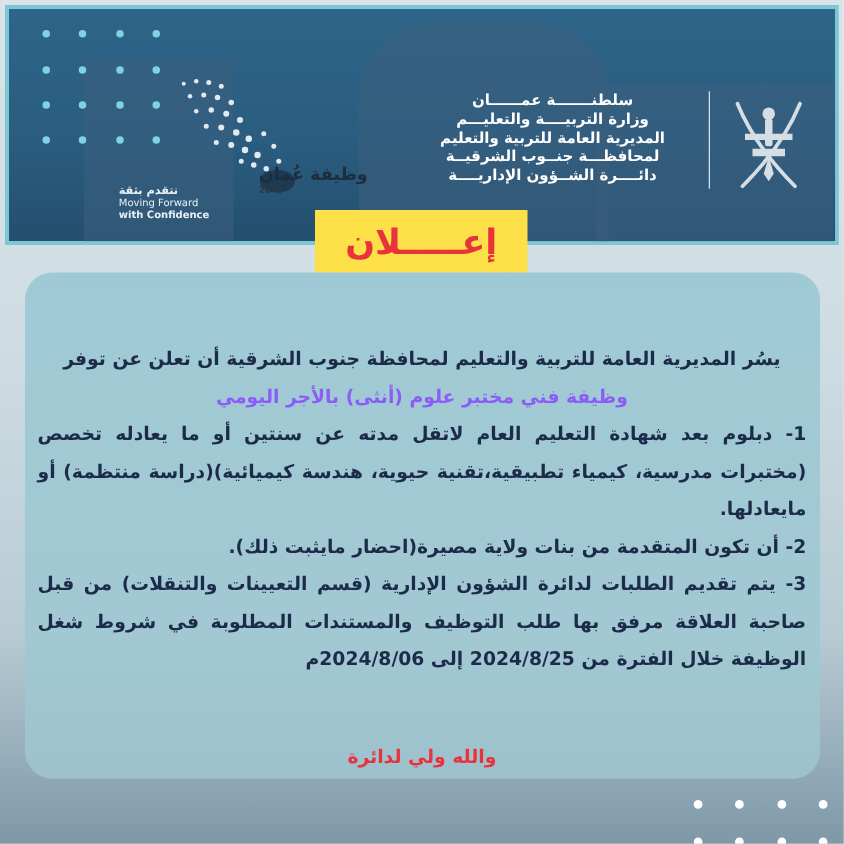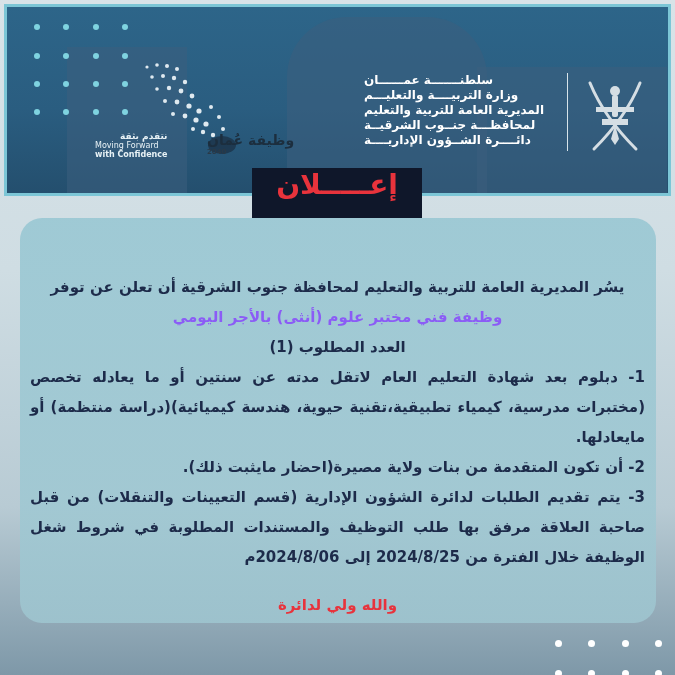--- a/index.html
+++ b/index.html
@@ -17,29 +17,29 @@
     .dots { position:absolute; }
     .dot { position:absolute; width:6px; height:6px; border-radius:50%; background:#7fd3e0; }
     .vision {
       position:absolute; left:120px; top:50px; width:150px; height:110px;
     }
     .tag { position:absolute; left:88px; top:125px; color:#e8f2f6; font-size:8px; line-height:9px; text-align:left; }
     .tag .ar { font-size:9px; font-weight:bold; }
     .vision-logo { position:absolute; left:200px; top:125px; color:#1c2e3e; font-size:14px; font-weight:bold; direction:rtl; }
     .vision-logo .yr { font-size:7px; display:block; text-align:left; color:#2a3a48; }
     .gov {
-      position:absolute; right:116px; top:66px; text-align:left; direction:rtl;
+      position:absolute; right:128px; top:66px; text-align:center; direction:rtl;
       color:#ffffff; font-weight:bold; font-size:12px; line-height:15px;
       padding-right:8px;
     }
     .gov-divider { position:absolute; right:100px; top:66px; width:1px; height:78px; background:#d7e4ea; }
     .emblem { position:absolute; right:22px; top:70px; width:62px; height:78px; }
     .banner {
       position:absolute; left:252px; top:168px; width:170px; height:50px;
-      background:#0f172a; display:flex; align-items:flex-start; justify-content:center;
+      background:#fde047; display:flex; align-items:center; justify-content:center;
       color:#e8333c; font-weight:bold; font-size:28px; direction:rtl;
     }
     .card {
       position:absolute; left:20px; top:218px; width:636px; height:405px;
       background: linear-gradient(180deg, rgba(150,198,210,0.85) 0%, rgba(160,200,210,0.8) 100%);
       border-radius:22px;
     }
     .content { position:absolute; left:30px; right:30px; top:226px; direction:rtl; color:#1d2b4a; font-weight:bold;margin-top:44px; }
     .line { font-size:15px; line-height:30px; }
     .center { text-align:center; }
@@ -101,21 +101,21 @@
         <circle cx="76" cy="75" r="2.2"></circle>
         <circle cx="86" cy="78" r="2.2"></circle>
       <circle cx="84" cy="50" r="2"></circle>
         <circle cx="92" cy="60" r="2"></circle>
         <circle cx="96" cy="72" r="2"></circle>
     </g>
     <ellipse cx="95" cy="88" rx="14" ry="9" fill="#1e3a52"></ellipse>
   </svg>
 
   <div class="tag">
-    <div class="ar" style="direction:rtl;text-align:right;">نتقدم بثقة</div>
+    <div class="ar" style="direction:rtl;text-align:left;margin-top:17px;">نتقدم بثقة</div>
     <div>Moving Forward</div>
     <div style="font-weight:bold;">with Confidence</div>
   </div>
   <div class="vision-logo">
     <span>وظيفة عُمان</span>
     <span class="yr">2040</span>
   </div>
 
   <div class="gov">
     <div>سلطنـــــــة عمــــــان</div>
@@ -143,21 +143,20 @@
 
 <div class="banner">
   <span>إعـــــلان</span>
 </div>
 
 <div class="card"></div>
 
 <div class="content">
   <div class="line center" style="margin-top:2px;">يسُر المديرية العامة للتربية والتعليم لمحافظة جنوب الشرقية أن تعلن عن توفر</div>
   <div class="line center red">وظيفة فني مختبر علوم (أنثى) بالأجر اليومي</div>
-  <div class="line center">العدد المطلوب (1)</div>
   <div class="line just">1- دبلوم بعد شهادة التعليم العام لاتقل مدته عن سنتين أو ما يعادله تخصص (مختبرات مدرسية، كيمياء تطبيقية،تقنية حيوية، هندسة كيميائية)(دراسة منتظمة) أو مايعادلها.</div>
   <div class="line just">2- أن تكون المتقدمة من بنات ولاية مصيرة(احضار مايثبت ذلك).</div>
   <div class="line just">3- يتم تقديم الطلبات لدائرة الشؤون الإدارية (قسم التعيينات والتنقلات) من قبل صاحبة العلاقة مرفق بها طلب التوظيف والمستندات المطلوبة في شروط شغل الوظيفة خلال الفترة من 2024/8/25 إلى 2024/8/06م</div>
 </div>
 
 <div class="closing">والله ولي لدائرة</div>
 
 <div class="dots bdots">
   <div class="dot" style="left:555px;top:640px"></div>
     <div class="dot" style="left:588px;top:640px"></div>

